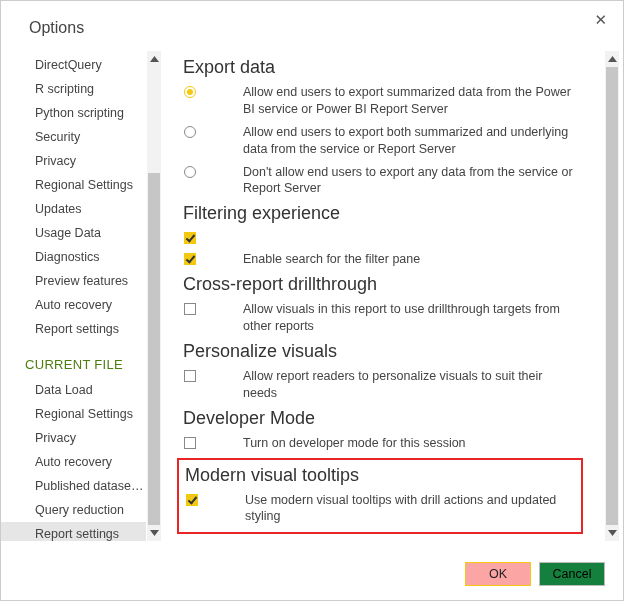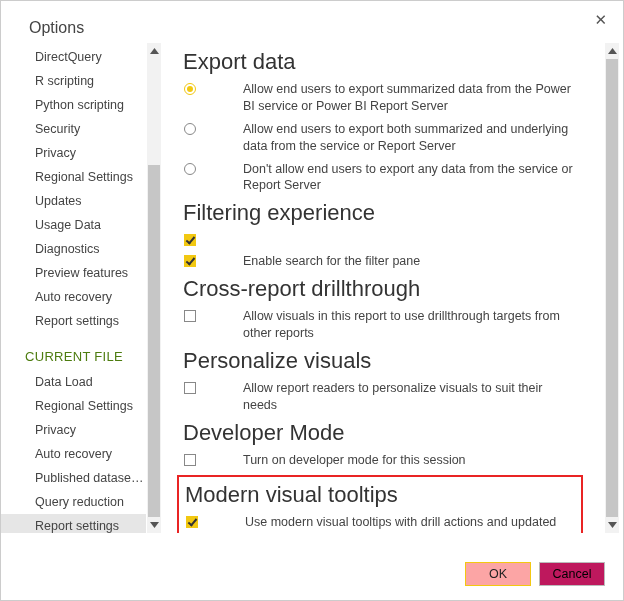--- a/index.html
+++ b/index.html
@@ -25,21 +25,21 @@
     font-family: Arial, sans-serif;
   }
   .title {
     font-size: 16px;
     font-weight: 300;
     color: #444;
     padding: 18px 0 0 28px;
   }
   .body {
     display: flex;
-    margin-top: 6px;
+    margin-top: 14px;
     height: 490px;
     justify-content: flex-end;
   }
   
   .sidebar {
     width: 160px;
     padding: 2px 0 0 0;
     position: relative;
     overflow: hidden;
   }
@@ -118,21 +118,21 @@
     width: 12px;
     top: 16px;
     bottom: 16px;
     background: #c6c6c6;
   }
   .content {
     width: 398px;
     padding-right: 6px;
   }
   h3.group {
-    font-size: 22px;
+    font-size: 18px;
     font-weight: 400;
     color: #333;
     margin: 6px 0 6px 0;
   }
   .opt {
     display: flex;
     align-items: flex-start;
     margin: 4px 0 6px 0;
     line-height: 1.35;
     color: #444;
@@ -198,21 +198,21 @@
     right: 18px;
     bottom: 14px;
     display: flex;
     gap: 8px;
   }
   .btn {
     min-width: 66px;
     height: 24px;
     font-size: 12.5px;
     border: 1px solid #bbb;
-    background: #be185d;
+    background: #15803d;
     cursor: pointer;
     padding: 0 12px;
   }
   .btn.primary {
     background: #fca5a5;
     border-color: #f2c811;
     color: #222;
   }
 </style>
 </head>

